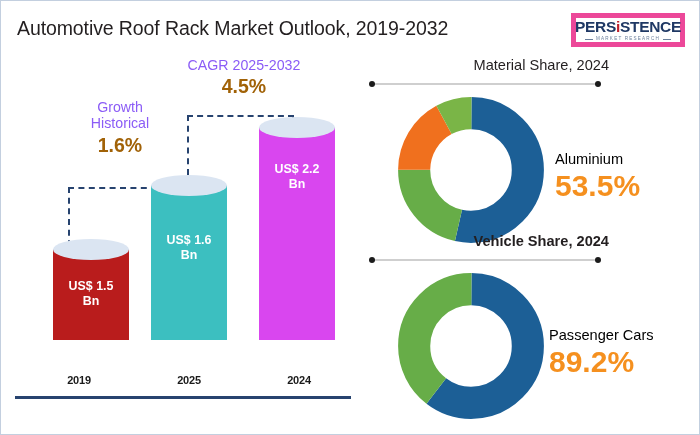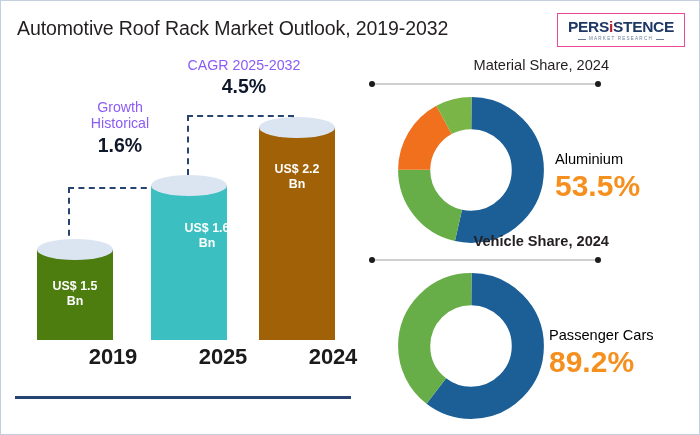--- a/index.html
+++ b/index.html
@@ -27,23 +27,23 @@
     top: 16px;
     font-size: 19.5px;
     color: #231f20;
     letter-spacing: -0.1px;
     white-space: nowrap;
   }
   #logo {
     position: absolute;
     right: 14px;
     top: 12px;
-    width: 128px;
+    width: 114px;
     height: 34px;
-    border: 1px solid #ec4899;
+    border: 5px solid #ec4899;
     box-sizing: border-box;
     display: flex;
     flex-direction: column;
     align-items: center;
     justify-content: center;
     padding-top: 1px;
   }
   #logo .wordmark {
     font-size: 15.5px;
     font-weight: bold;
@@ -108,44 +108,44 @@
     left: 0;
     width: 100%;
     text-align: center;
     color: #ffffff;
     font-weight: bold;
     font-size: 12.4px;
     line-height: 1.22;
   }
   .bar-label {
     position: absolute;
-    bottom: 66px;
+    bottom: 50px;
     width: 100%;
-    text-align: right;
-    font-size: 22px;
+    text-align: center;
+    font-size: 11px;
     font-weight: bold;
     color: #1b1b1b;
     letter-spacing: -0.2px;
   }
 
   
   .callout {
     position: absolute;
     text-align: center;
   }
   .callout .c-label {
     font-size: 14.2px;
     color: #8b5cf6;
     line-height: 1.15;
     white-space: nowrap;
   }
   .callout .c-value {
     font-size: 19.5px;
     font-weight: bold;
-    color: #0f172a;
+    color: #a16207;
     line-height: 1.25;
     margin-top: 1px;
   }
   .dash-h {
     position: absolute;
     height: 0;
     border-top: 2px dashed #27436f;
   }
   .dash-v {
     position: absolute;
@@ -236,43 +236,43 @@
       <div class="c-label">CAGR 2025-2032</div>
       <div class="c-value">4.5%</div>
     </div>
     <div class="dash-h" style="left:186px; top:58px; width:107px;"></div>
     <div class="dash-v" style="left:186px; top:58px; height:60px;"></div>
     <div class="dash-v" style="left:291px; top:58px; height:28px;"></div>
 
     <div id="bar-baseline"></div>
 
     <div class="bar-group" style="left:20px; width:116px; height:379px;">
-      <div class="bar-col" style="left:16px; width:76px; height:91px; background:#4d7c0f;">
+      <div class="bar-col" style="left:32px; width:76px; height:91px; background:#b91c1c;">
         <div class="bar-cap"></div>
         <div class="bar-value" style="top:30px;">
           <div>US$ 1.5</div>
           <div>Bn</div>
         </div>
       </div>
       <div class="bar-label">2019</div>
     </div>
 
     <div class="bar-group" style="left:130px; width:116px; height:379px;">
       <div class="bar-col" style="left:20px; width:76px; height:155px; background:#3cbfc0;">
         <div class="bar-cap"></div>
-        <div class="bar-value" style="top:36px;padding-left:18px;">
+        <div class="bar-value" style="top:48px;">
           <div>US$ 1.6</div>
           <div>Bn</div>
         </div>
       </div>
       <div class="bar-label">2025</div>
     </div>
 
     <div class="bar-group" style="left:240px; width:116px; height:379px;">
-      <div class="bar-col" style="left:18px; width:76px; height:213px; background:#a16207;">
+      <div class="bar-col" style="left:18px; width:76px; height:213px; background:#d946ef;">
         <div class="bar-cap"></div>
         <div class="bar-value" style="top:35px;">
           <div>US$ 2.2</div>
           <div>Bn</div>
         </div>
       </div>
       <div class="bar-label">2024</div>
     </div>
   </div>
 

